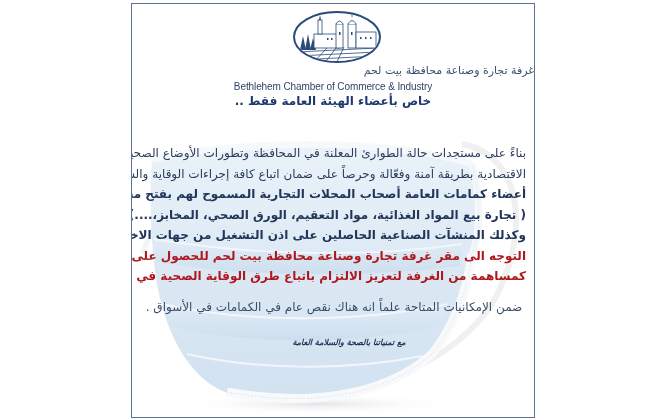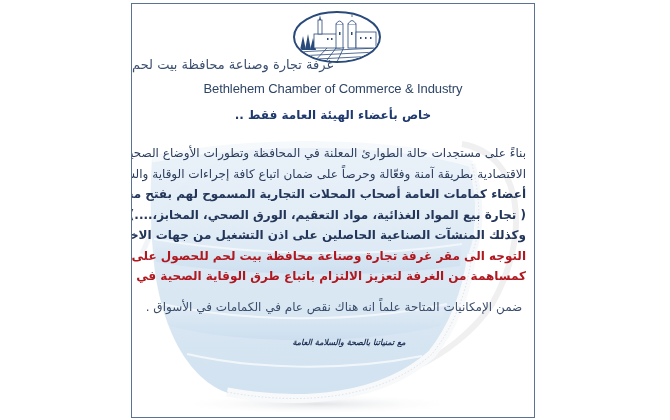--- a/index.html
+++ b/index.html
@@ -37,45 +37,45 @@
       left: 160px;
       top: 6px;
       width: 90px;
       height: 54px;
       z-index: 2;
     }
     .logo-ar {
       position: absolute;
       left: 0;
       width: 402px;
-      top: 53px;
-      text-align: left;
-      font-size: 13px;
+      top: 60px;
+      text-align: right;
+      font-size: 11px;
       color: #3b4f6f;
       direction: rtl;
       z-index: 2;
       letter-spacing: 0.5px;
     }
     .logo-en {
       position: absolute;
       left: 0;
       width: 402px;
       top: 77px;
       text-align: center;
       font-family: "Liberation Sans", sans-serif;
-      font-size: 13px;
+      font-size: 10px;
       color: #2f4566;
       z-index: 2;
       letter-spacing: -0.1px;
     }
     .title {
       position: absolute;
       left: 0;
       width: 402px;
-      top: 104px;
+      top: 90px;
       text-align: center;
       font-size: 12px;
       font-weight: bold;
       color: #1f3a6e;
       direction: rtl;
       z-index: 2;
     }
     .body {
       position: absolute;
       left: 10px;

